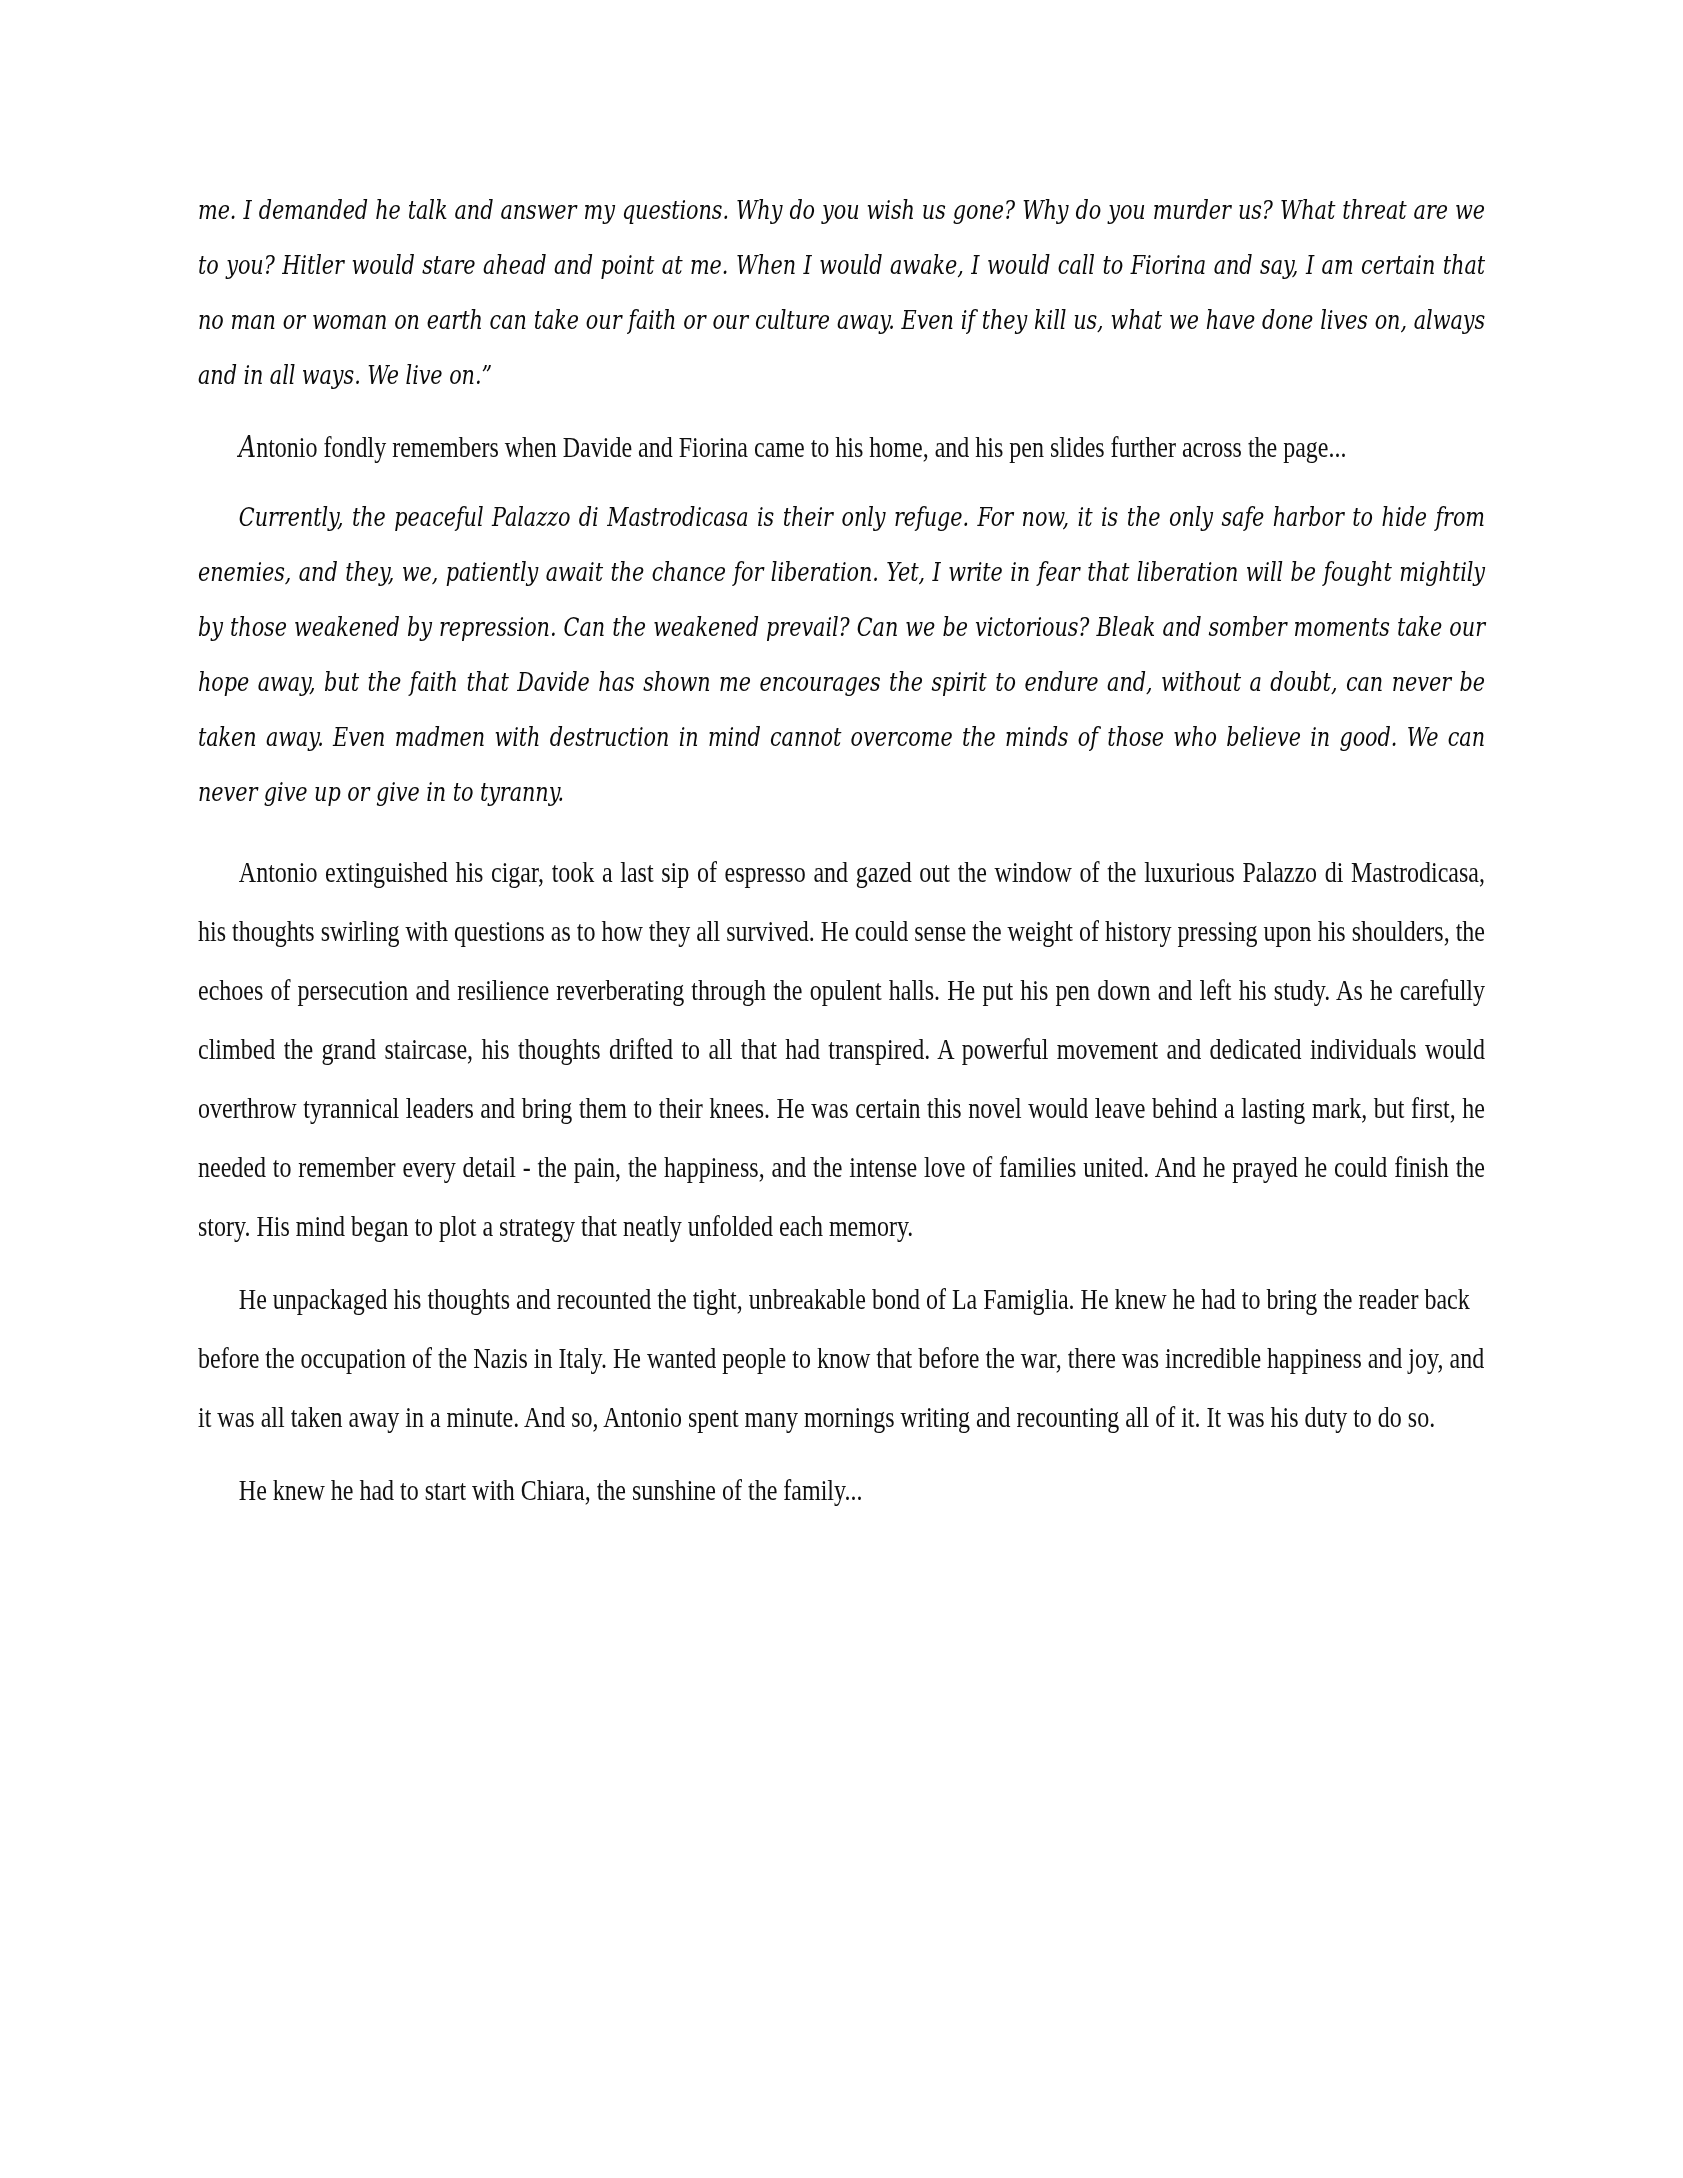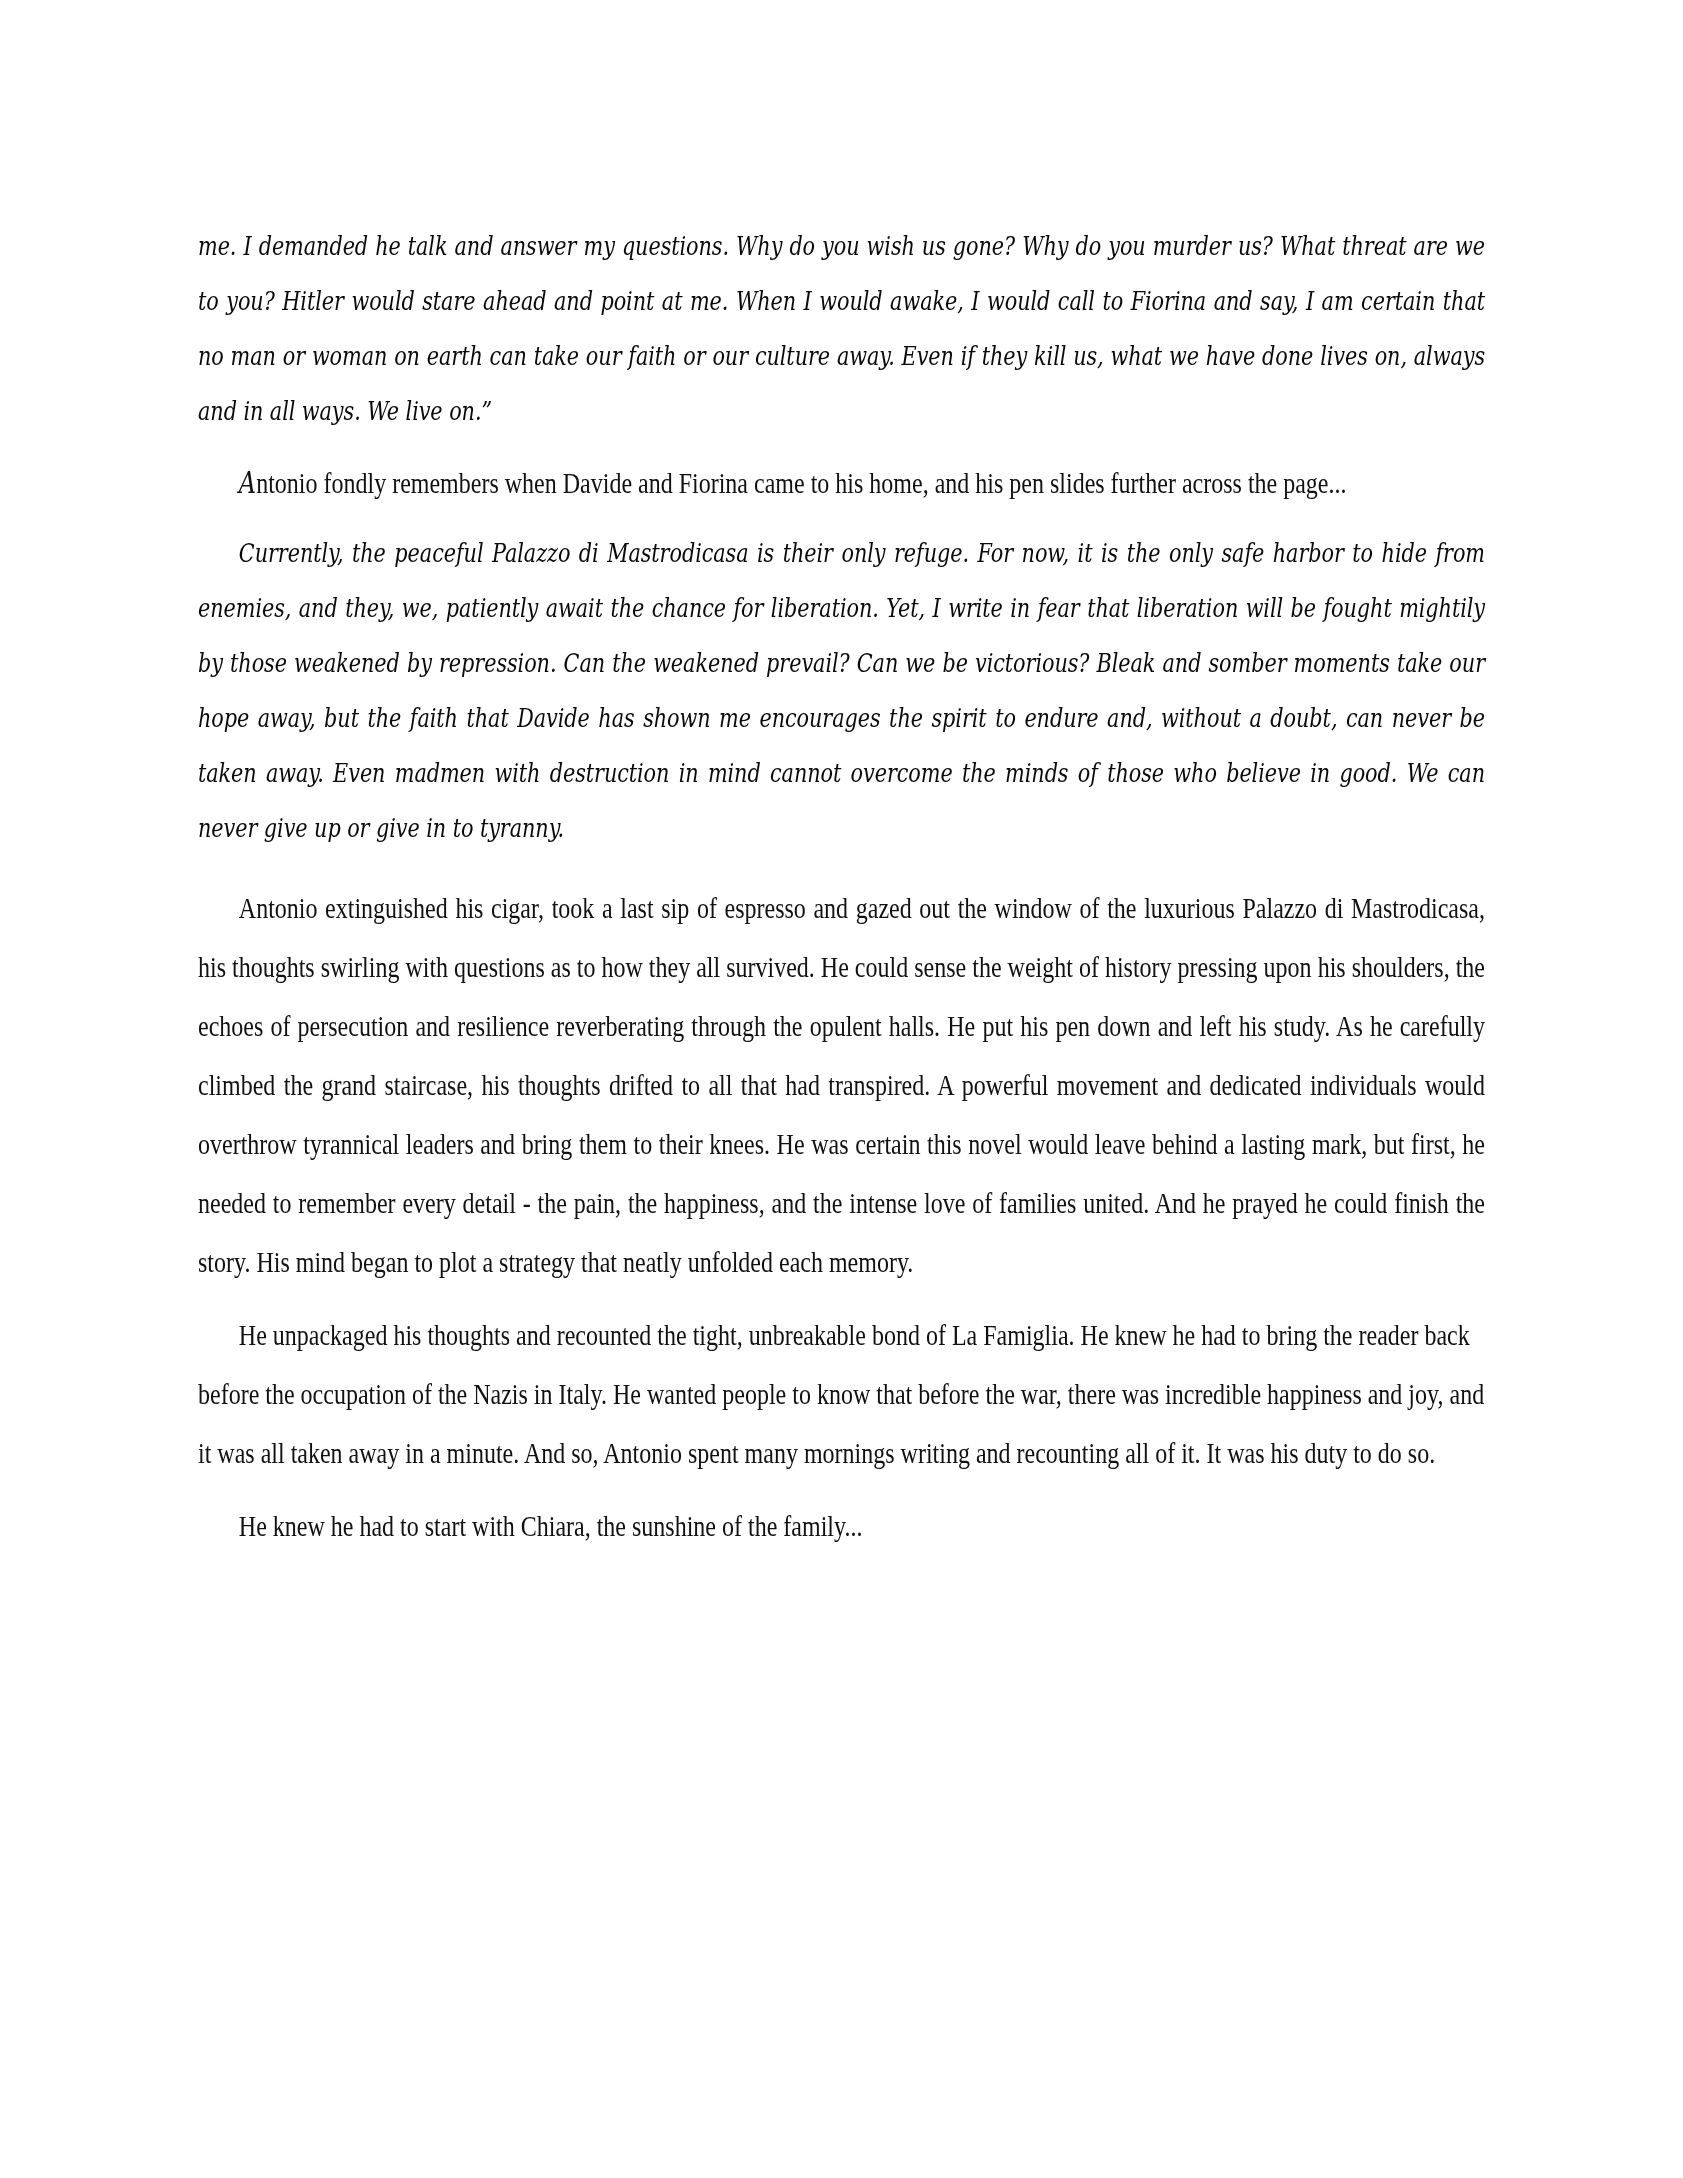--- a/index.html
+++ b/index.html
@@ -11,21 +11,20 @@
     font-family: "Liberation Serif", "DejaVu Serif", serif;
     color: #000000;
   }
   .page {
     position: relative;
     width: 1683px;
     height: 1868px;
     background: #ffffff;
     box-sizing: border-box;
     overflow: hidden;
-    margin-top: 36px;
   }
   .content {
     position: absolute;
     left: 198px;
     top: 183px;
     width: 1287px;
   }
 
   
   .journal {

